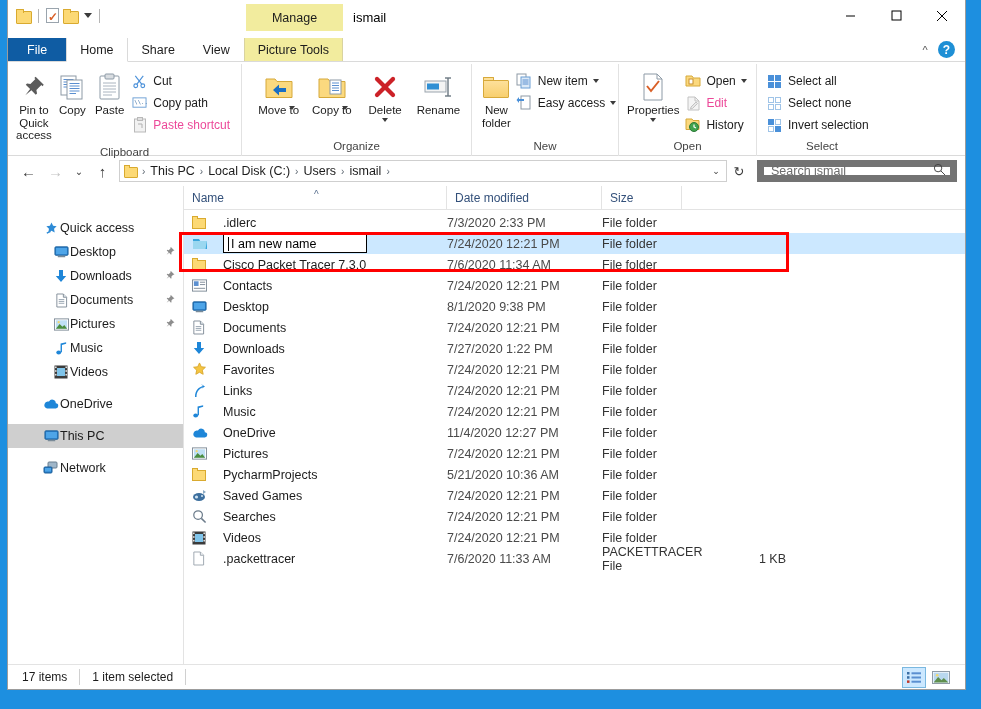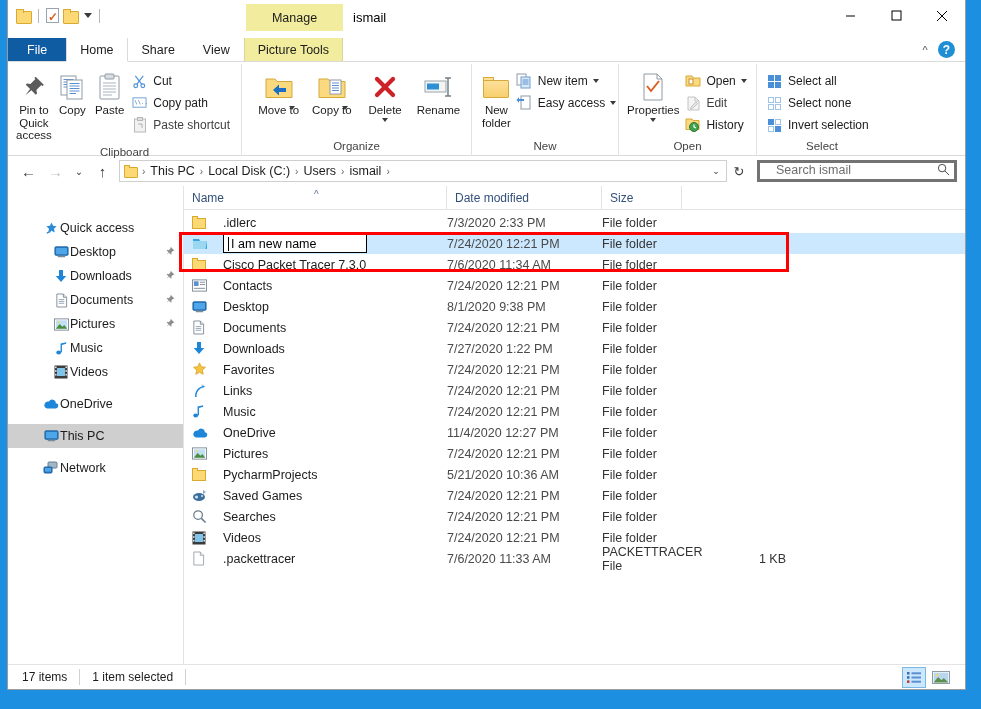--- a/index.html
+++ b/index.html
@@ -134,21 +134,21 @@
     padding: 3px 2px; text-align: center; font-size: 11.5px; color: #1c1c1c;
     line-height: 12.5px; cursor: default;
   }
   .bigbtn .ico { height: 34px; display: flex; align-items: center; justify-content: center; }
   .colbtns { display: flex; flex-direction: column; padding-top: 3px; }
   .smbtn {
     display: flex; align-items: center; gap: 5px; font-size: 12px;
     color: #1c1c1c; padding: 2px 5px 2px 3px; height: 22px; cursor: default;
     white-space: nowrap;
   }
-  .smbtn.dis { color: #404040; }
+  .smbtn.dis { color: #ec4899; }
   .smbtn .sico { width: 17px; height: 17px; display: flex; align-items: center; justify-content: center; flex: 0 0 17px;}
   .caret { width: 0; height: 0; border-left: 3.5px solid transparent; border-right: 3.5px solid transparent; border-top: 4px solid #3b3b3b; }
   
   .folder { width: 26px; height: 21px; position: relative; }
   .folder .body {
     position: absolute; left: 0; bottom: 0; width: 26px; height: 18px;
     background: linear-gradient(#fde09a,#f8cf6e); border: 1px solid #d7a93a; border-radius: 1px;
   }
   .folder .tab2 {
     position: absolute; left: 0; top: 0; width: 11px; height: 4px;
@@ -170,22 +170,22 @@
     display: flex; align-items: center; padding: 0 2px 0 4px;
     margin-left: 2px; font-size: 12.5px; color: #1c1c1c;
   }
   .crumb { padding: 0 4px; line-height: 20px; }
   .crumb.icon { padding: 0 2px 0 0; display: flex; align-items: center; }
   .crumbsep { color: #5c6670; font-size: 10px; padding: 0 1px; }
   .crumb-tail { margin-left: auto; display: flex; align-items: center; }
   .crumb-drop { width: 16px; text-align: center; color: #3c3c3c; font-size: 9px; }
   .refresh { width: 20px; text-align: center; color: #3c3c3c; font-size: 13px; }
   .searchbox {
-    width: 200px; height: 22px; border: 3px solid #737373; background: #fff;
-    display: flex; padding: 0 4px 0 16px;
+    width: 200px; height: 22px; border: 7px solid #737373; background: #fff;
+    display: flex; align-items: center; padding: 0 4px 0 7px;
     margin-left: 6px; font-size: 12.5px; color: #6d6d6d;
   }
   .searchbox .mag { margin-left: auto; color: #3c3c3c; font-size: 12px; }
   
   .main { flex: 1; display: flex; min-height: 0; background: #fff; }
   .navpane {
     width: 176px; flex: 0 0 176px; border-right: 1px solid #e3e3e3;
     padding-top: 30px; overflow: hidden;
   }
   .nav-item {

